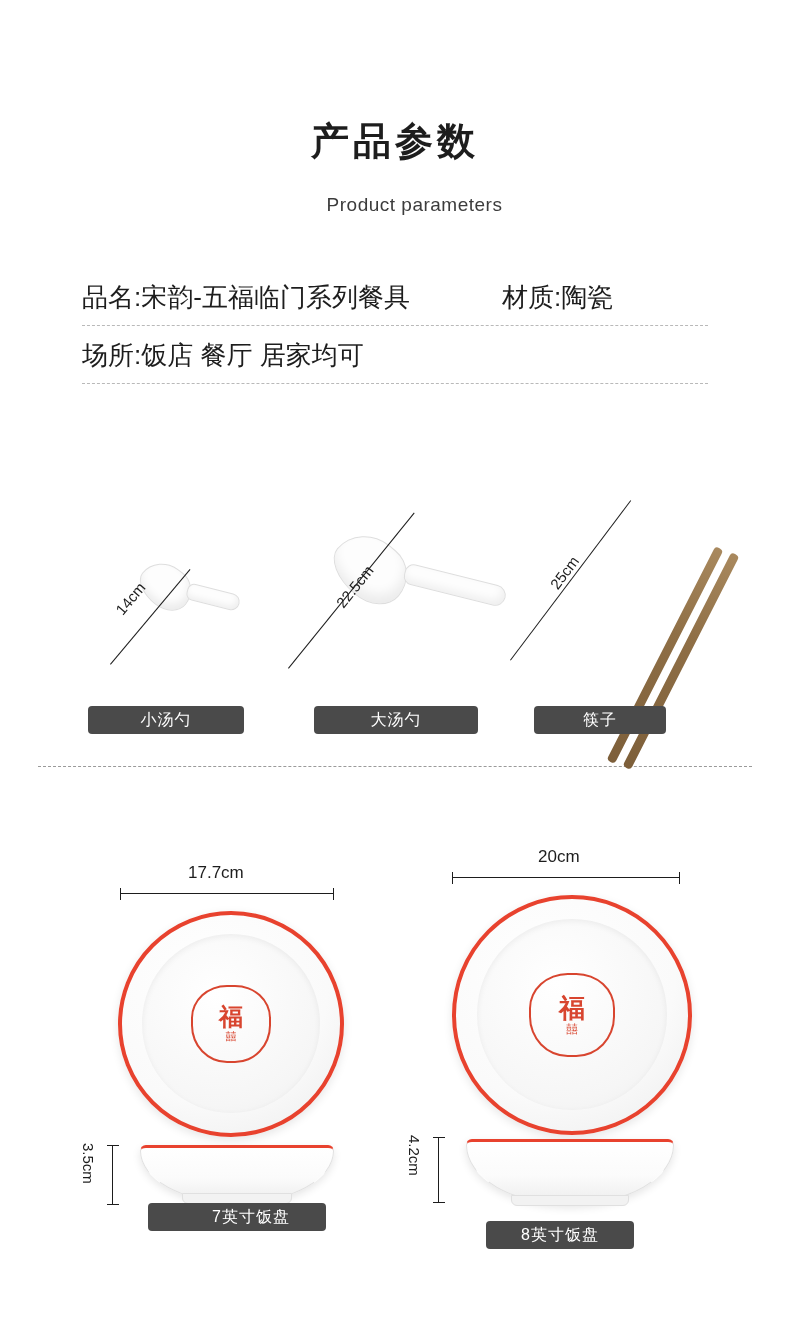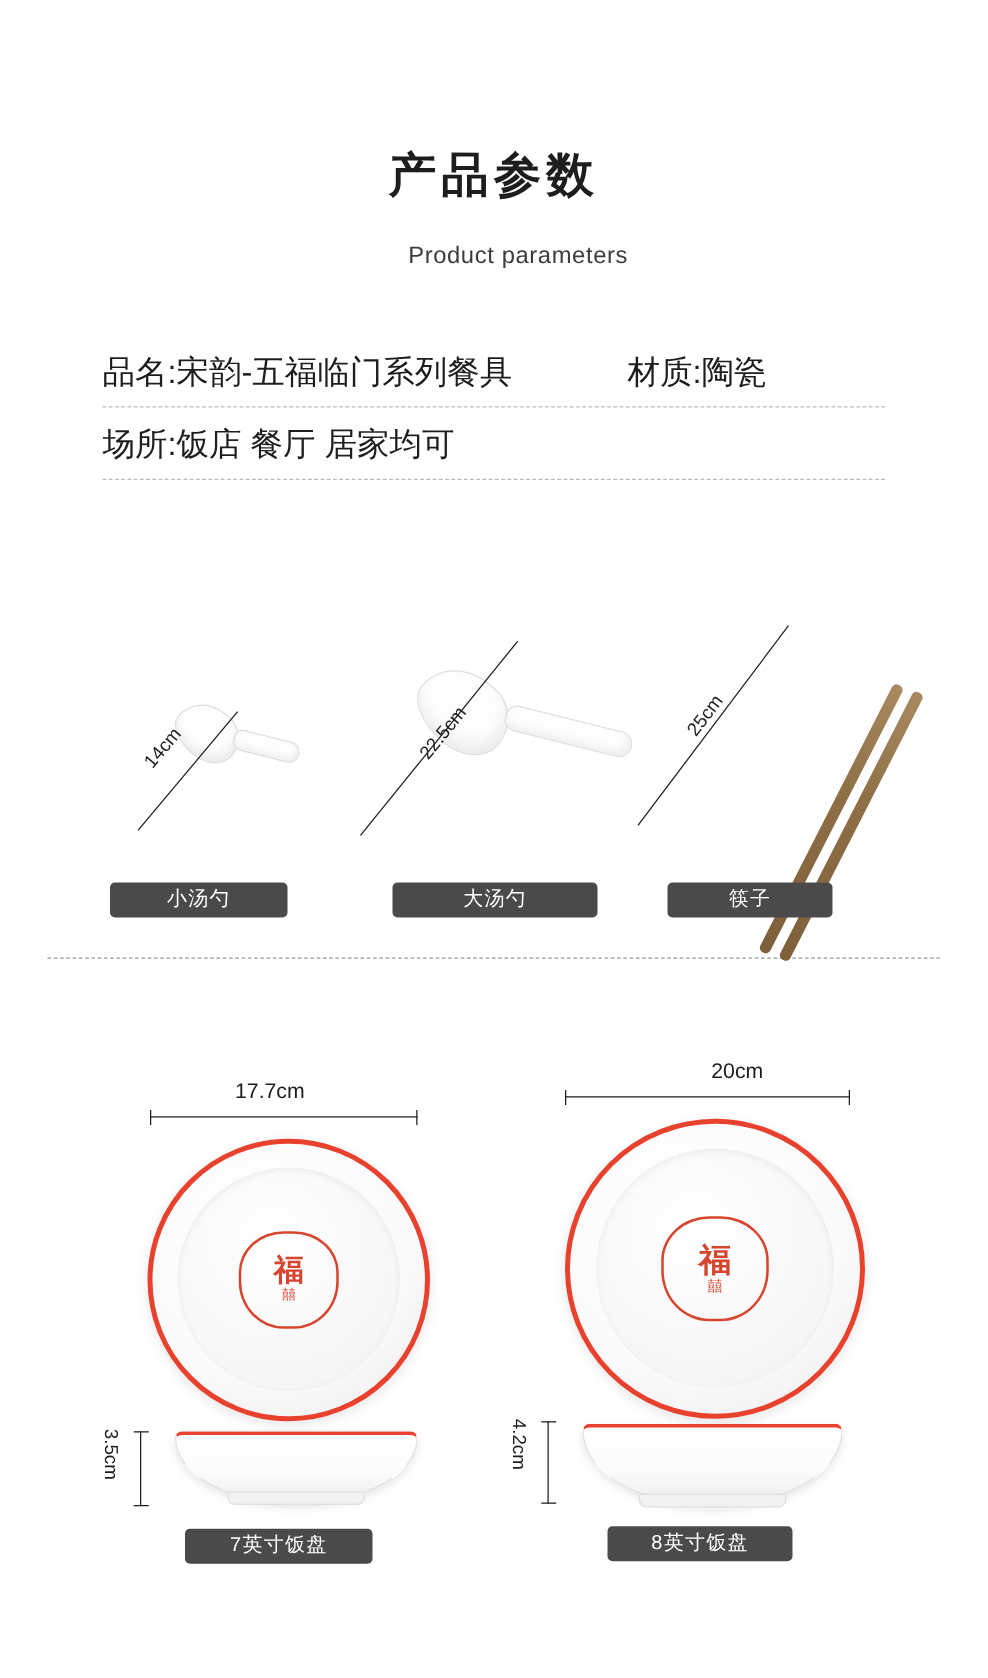--- a/index.html
+++ b/index.html
@@ -298,21 +298,21 @@
 </div>
 
 <div class="utensils">
 
   <div class="spoon-small">
     <div class="bowl"></div>
     <div class="handle"></div>
   </div>
   <div class="dim-line" style="left:110px; top:228px; width:124px; transform: rotate(-50deg);"></div>
   <div class="dim-text" style="left:112px; top:154px; transform: rotate(-50deg);">14cm</div>
-  <div class="item-label" style="left:88px; top:270px; width:142px;text-align:center;">小汤勺</div>
+  <div class="item-label" style="left:88px; top:270px; width:156px;text-align:center;">小汤勺</div>
 
   <div class="spoon-big">
     <div class="bowl"></div>
     <div class="handle"></div>
   </div>
   <div class="dim-line" style="left:288px; top:232px; width:200px; transform: rotate(-51deg);"></div>
   <div class="dim-text" style="left:330px; top:142px; transform: rotate(-51deg);">22.5cm</div>
   <div class="item-label" style="left:314px; top:270px; width:164px;">大汤勺</div>
 
   <div class="chopsticks">
@@ -341,24 +341,24 @@
     </div>
   </div>
 
   <div class="plate-side" style="left:140px; top:334px; width:192px; height:54px;">
     <div class="body"></div>
     <div class="foot"></div>
   </div>
   <div class="meas-v" style="left:112px; top:334px; height:60px;"></div>
   <div class="vert-text" style="left:80px; top:332px;">3.5cm</div>
 
-  <div class="item-label" style="left:148px; top:412px; width:150px;">7英寸饭盘</div>
+  <div class="item-label" style="left:148px; top:392px; width:150px;padding-left:28px;">7英寸饭盘</div>
 
   <div class="meas-h" style="left:452px; top:66px; width:228px;"></div>
-  <div class="dim-text" style="left:538px; top:36px; font-size:17px;margin-left:31px;">20cm</div>
+  <div class="dim-text" style="left:538px; top:36px; font-size:17px;">20cm</div>
 
   <div class="plate-top" style="left:452px; top:84px; width:232px; height:232px;">
     <div class="plate-inner"></div>
     <div class="motif">
       <div class="ring" style="width:82px;height:80px;">
         <div class="fu" style="font-size:26px;">福</div>
         <div class="sub" style="font-size:12px;">囍</div>
       </div>
     </div>
   </div>

